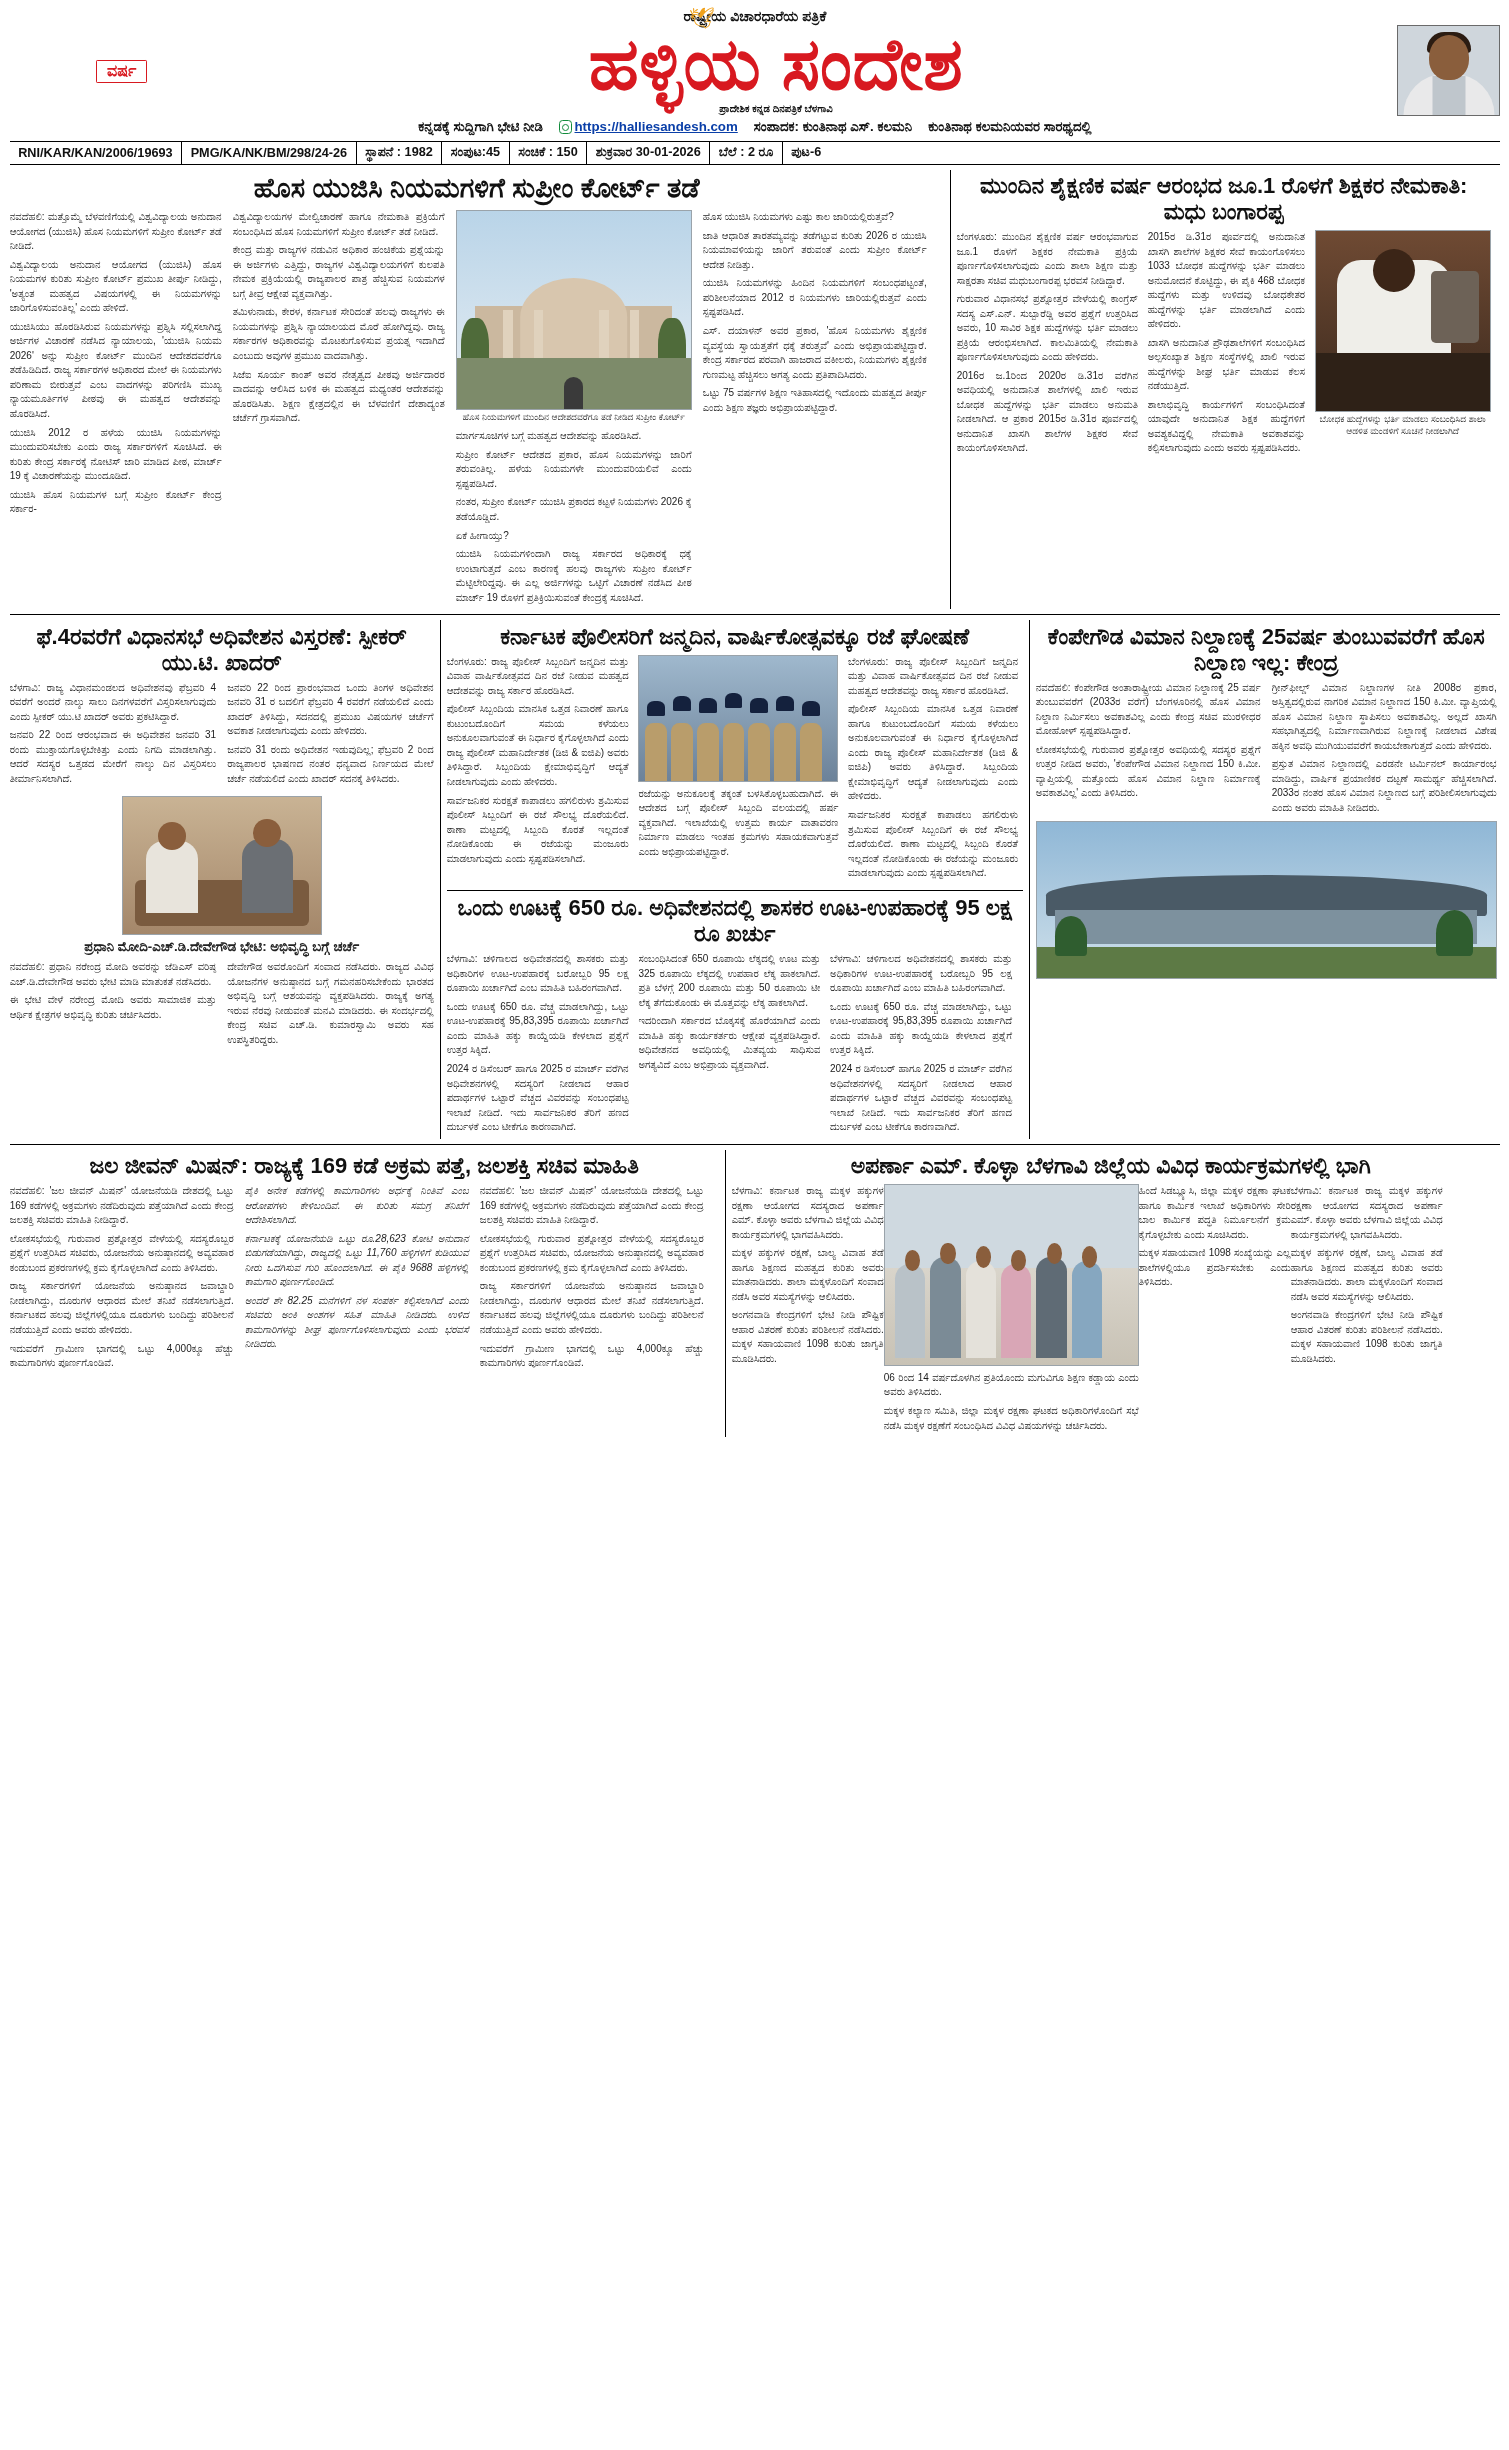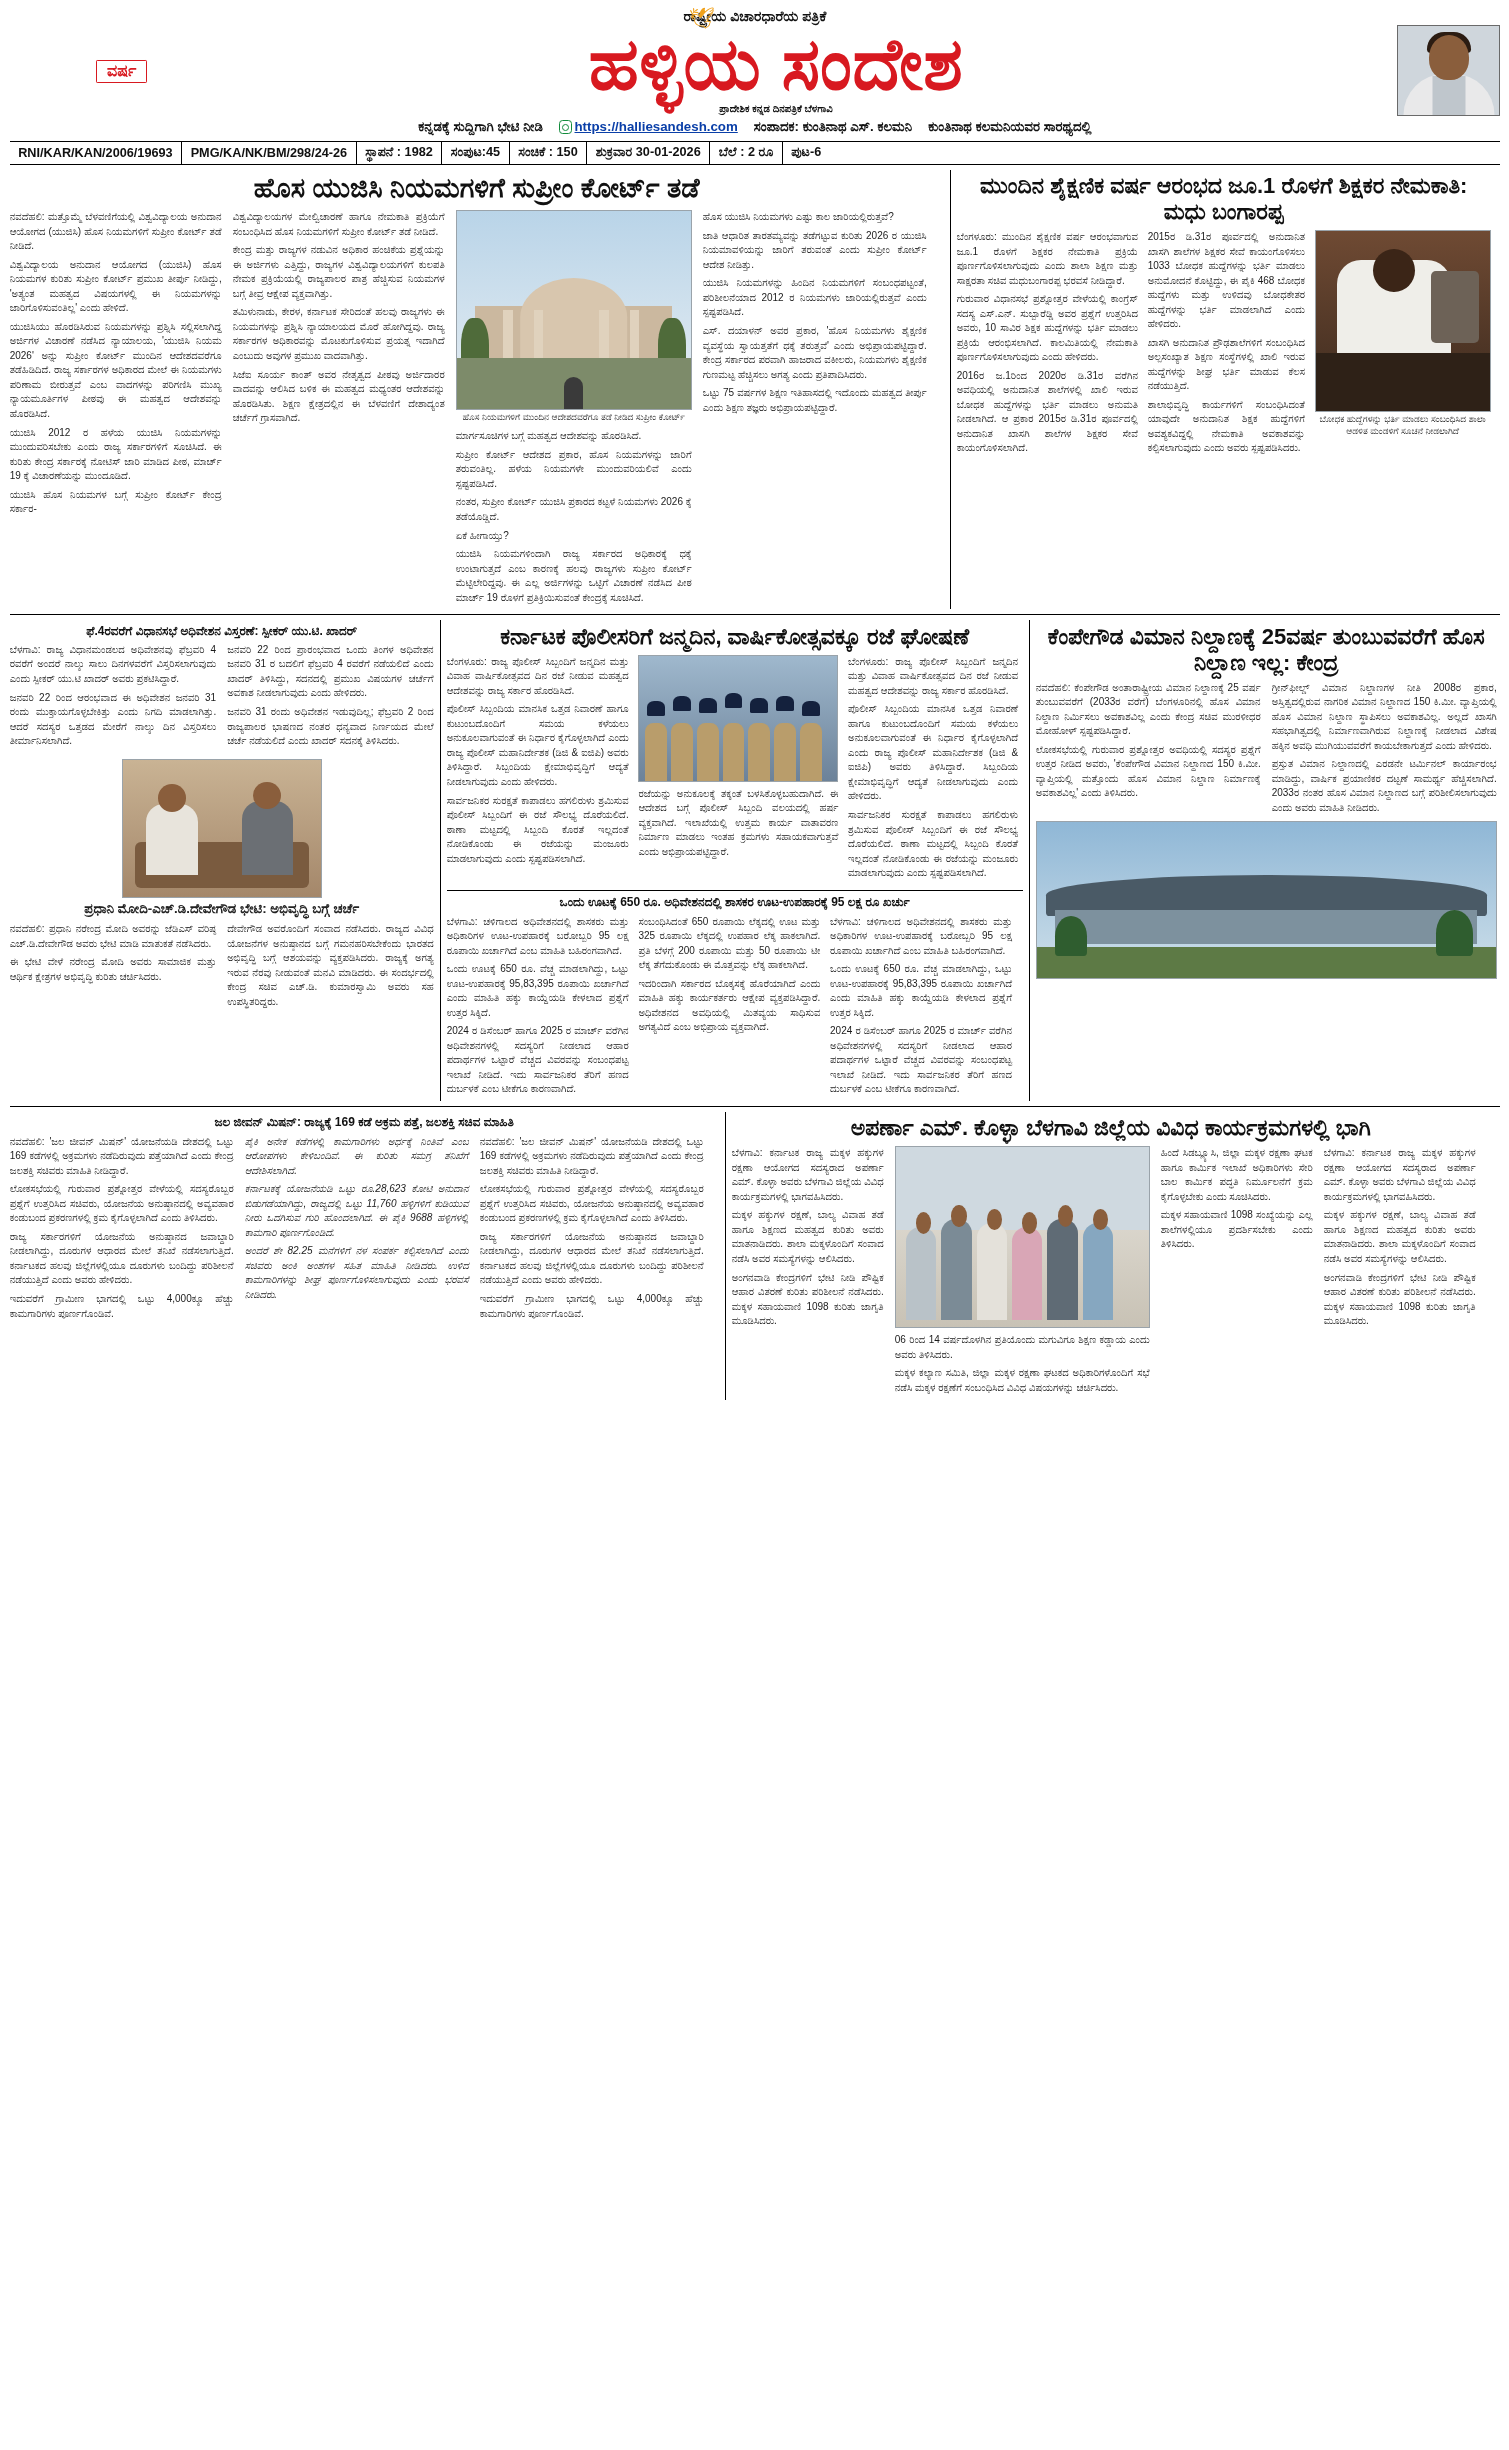--- a/index.html
+++ b/index.html
@@ -89,21 +89,21 @@
   .rule-h.thin { border-top: 1.2px solid #000; }
 
   .band { display: flex; }
   .vsep { border-left: 1.2px solid #000; margin: 0 6px; }
 
   .hl {
     font-size: 27px; line-height: 1.18; font-weight: bold; color: #111; text-align: center;
     margin: 3.6px 0 4.9px 0;
   }
   .hl.sm { font-size: 22px; }
-  .hl.xs { font-size: 12px; }
+  .hl.xs { font-size: 22px; }
 
   .cols { column-gap: 11px; }
   .col-2 { column-count: 2; }
 
   .body-txt {
     font-size: 10px; line-height: 1.45; text-align: justify; color: #1a1a1a;
     hyphens: auto;
   }
   .body-txt p { margin: 0 0 4.2px 0; }
 
@@ -401,21 +401,21 @@
             <p>ರಾಜ್ಯ ಸರ್ಕಾರಗಳಿಗೆ ಯೋಜನೆಯ ಅನುಷ್ಠಾನದ ಜವಾಬ್ದಾರಿ ನೀಡಲಾಗಿದ್ದು, ದೂರುಗಳ ಆಧಾರದ ಮೇಲೆ ತನಿಖೆ ನಡೆಸಲಾಗುತ್ತಿದೆ. ಕರ್ನಾಟಕದ ಹಲವು ಜಿಲ್ಲೆಗಳಲ್ಲಿಯೂ ದೂರುಗಳು ಬಂದಿದ್ದು ಪರಿಶೀಲನೆ ನಡೆಯುತ್ತಿದೆ ಎಂದು ಅವರು ಹೇಳಿದರು.</p>
             <p>ಇದುವರೆಗೆ ಗ್ರಾಮೀಣ ಭಾಗದಲ್ಲಿ ಒಟ್ಟು 4,000ಕ್ಕೂ ಹೆಚ್ಚು ಕಾಮಗಾರಿಗಳು ಪೂರ್ಣಗೊಂಡಿವೆ.</p>
           </div>
       </div>
     </div>
 
     <div class="vsep"></div>
 
     <div style="width:758px;">
       <div class="hl sm">ಅಪರ್ಣಾ ಎಮ್. ಕೊಳ್ಳಾ ಬೆಳಗಾವಿ ಜಿಲ್ಲೆಯ ವಿವಿಧ ಕಾರ್ಯಕ್ರಮಗಳಲ್ಲಿ ಭಾಗಿ</div>
-      <div style="display:flex;gap:11px;">
+      <div style="display:flex;">
         <div style="width:152px;" class="body-txt">
             <p>ಬೆಳಗಾವಿ: ಕರ್ನಾಟಕ ರಾಜ್ಯ ಮಕ್ಕಳ ಹಕ್ಕುಗಳ ರಕ್ಷಣಾ ಆಯೋಗದ ಸದಸ್ಯರಾದ ಅಪರ್ಣಾ ಎಮ್. ಕೊಳ್ಳಾ ಅವರು ಬೆಳಗಾವಿ ಜಿಲ್ಲೆಯ ವಿವಿಧ ಕಾರ್ಯಕ್ರಮಗಳಲ್ಲಿ ಭಾಗವಹಿಸಿದರು.</p>
             <p>ಮಕ್ಕಳ ಹಕ್ಕುಗಳ ರಕ್ಷಣೆ, ಬಾಲ್ಯ ವಿವಾಹ ತಡೆ ಹಾಗೂ ಶಿಕ್ಷಣದ ಮಹತ್ವದ ಕುರಿತು ಅವರು ಮಾತನಾಡಿದರು. ಶಾಲಾ ಮಕ್ಕಳೊಂದಿಗೆ ಸಂವಾದ ನಡೆಸಿ ಅವರ ಸಮಸ್ಯೆಗಳನ್ನು ಆಲಿಸಿದರು.</p>
             <p>ಅಂಗನವಾಡಿ ಕೇಂದ್ರಗಳಿಗೆ ಭೇಟಿ ನೀಡಿ ಪೌಷ್ಟಿಕ ಆಹಾರ ವಿತರಣೆ ಕುರಿತು ಪರಿಶೀಲನೆ ನಡೆಸಿದರು. ಮಕ್ಕಳ ಸಹಾಯವಾಣಿ 1098 ಕುರಿತು ಜಾಗೃತಿ ಮೂಡಿಸಿದರು.</p>
           </div>
         <div style="width:255px;">
           <div class="photo" style="width:255px;height:182px;">
             <div class="ph-white"></div>
             <div style="position:absolute;left:0;right:0;top:0;height:46%;background:#cfd9e0;"></div>
             <div style="position:absolute;left:4%;bottom:4%;width:12%;height:52%;background:#b9c2c8;border-radius:14.6px 14.6px 0 0;"></div>

